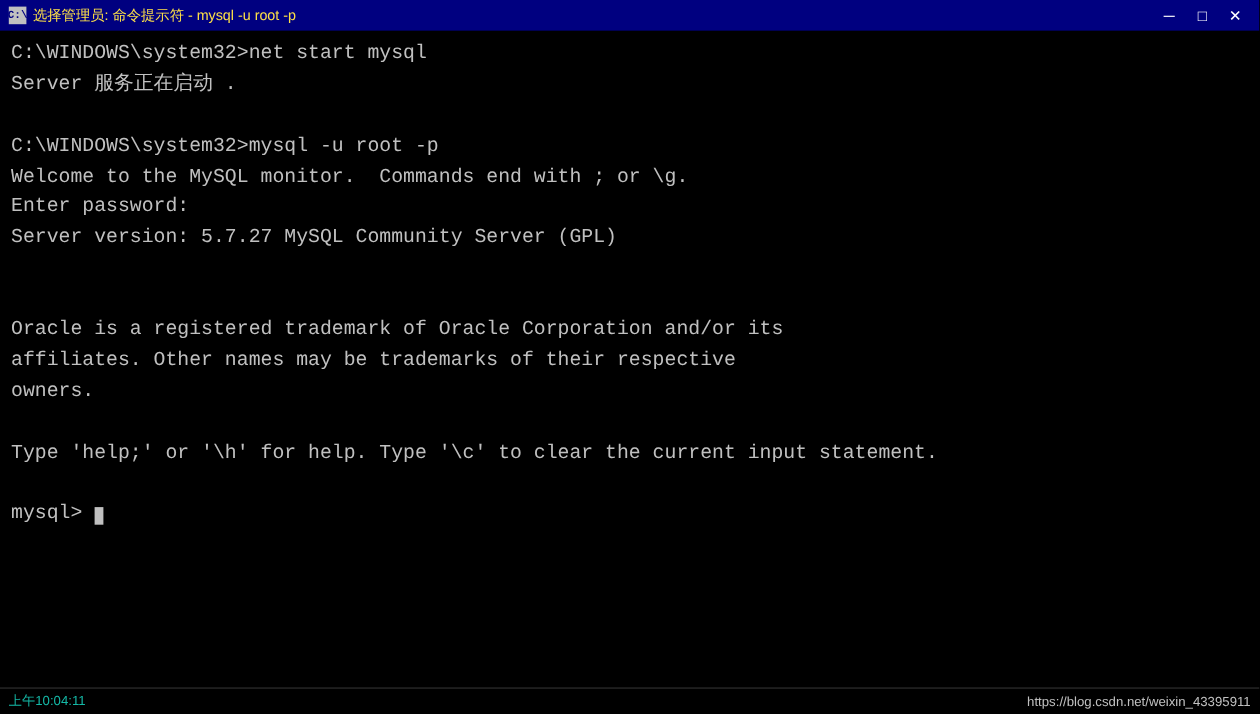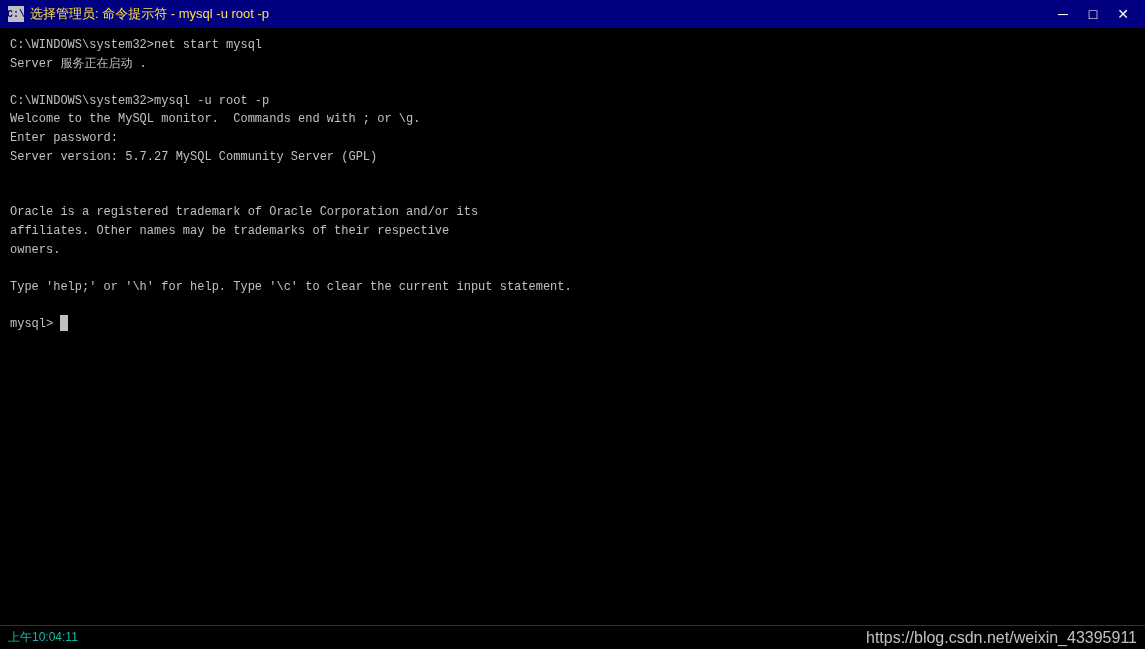--- a/index.html
+++ b/index.html
@@ -66,21 +66,21 @@
       display: flex;
       align-items: center;
       justify-content: center;
       font-family: Arial, sans-serif;
     }
 
     .terminal-body {
       background: #000000;
       color: #c0c0c0;
       padding: 8px 10px;
-      font-size: 12px;
+      font-size: 18px;
       line-height: 1.55;
       font-family: 'Courier New', Courier, monospace;
       height: calc(649px - 28px - 24px);
       overflow: hidden;
     }
 
     .terminal-line {
       white-space: pre;
       display: block;
     }
@@ -101,21 +101,21 @@
     }
 
     .status-time {
       color: #14b8a6;
       font-size: 12px;
       font-family: '微软雅黑', 'Microsoft YaHei', sans-serif;
     }
 
     .status-url {
       color: #c0c0c0;
-      font-size: 16px;
+      font-size: 12px;
       font-family: '微软雅黑', 'Microsoft YaHei', sans-serif;
     }
 
     .cursor {
       display: inline-block;
       width: 8px;
       height: 16px;
       background: #c0c0c0;
       vertical-align: text-bottom;
       animation: blink 1s step-end infinite;

